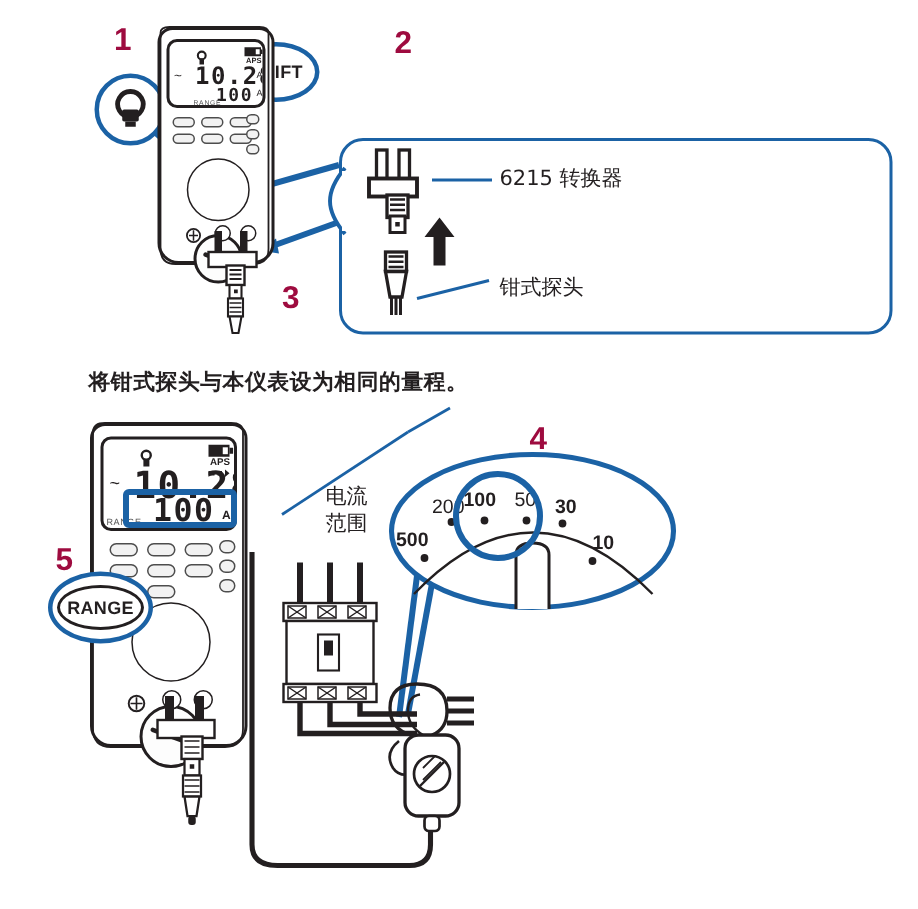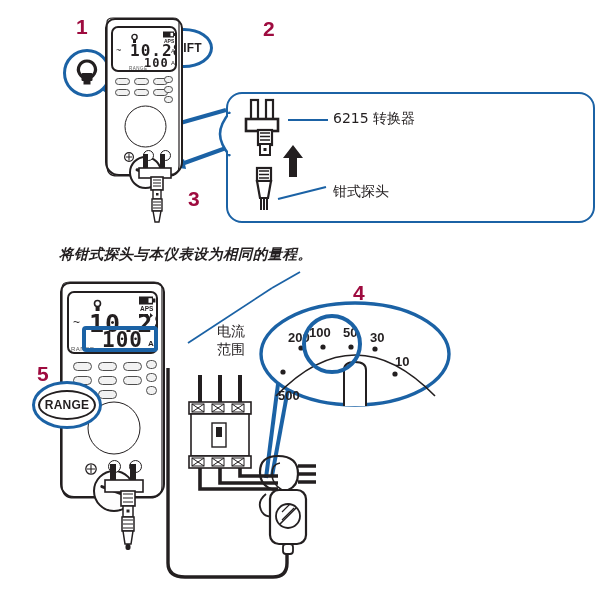--- a/index.html
+++ b/index.html
@@ -26,21 +26,20 @@
   }
   .bubble-oval{
     border:2.6px solid #231f20;border-radius:50%;
     display:flex;align-items:center;justify-content:center;box-sizing:border-box;
     background:#fff;
   }
   
   .sentence{
     font-size:14.5px;font-weight:bold;color:#231f20;letter-spacing:.4px;
     font-family:"DejaVu Sans",sans-serif;
-    font-style:italic;
   }
   
   .panel{
     border:2.6px solid #1b62a5;border-radius:16px;background:#ffffff;box-sizing:border-box;
   }
   .panel-text{
     font-size:14px;color:#231f20;font-family:"DejaVu Sans",sans-serif;white-space:nowrap;
   }
   
   .meter-body{
@@ -378,21 +377,21 @@
 
   <svg class="abs" style="left:0;top:0;width:195px;height:108px;">
     <circle cx="25" cy="72" r="2.6" fill="#231f20"></circle>
     <circle cx="43" cy="48" r="2.6" fill="#231f20"></circle>
     <circle cx="65" cy="47" r="2.6" fill="#231f20"></circle>
     <circle cx="93" cy="47" r="2.6" fill="#231f20"></circle>
     <circle cx="117" cy="49" r="2.6" fill="#231f20"></circle>
     <circle cx="137" cy="74" r="2.6" fill="#231f20"></circle>
   </svg>
 
-  <span class="abs" style="left:20px;top:52px;font-size:13px;font-weight:bold;margin-top:36px;">500</span>
-  <span class="abs" style="left:30px;top:30px;font-size:13px;font-weight:bold;">200</span>
+  <span class="abs" style="left:6px;top:52px;font-size:13px;font-weight:bold;">500</span>
+  <span class="abs" style="left:30px;top:30px;font-size:13px;font-weight:normal;">200</span>
   <span class="abs" style="left:51px;top:25px;font-size:13px;font-weight:bold;">100</span>
-  <span class="abs" style="left:85px;top:25px;font-size:13px;font-weight:bold;">50</span>
+  <span class="abs" style="left:85px;top:25px;font-size:13px;font-weight:normal;">50</span>
   <span class="abs" style="left:112px;top:30px;font-size:13px;font-weight:bold;">30</span>
   <span class="abs" style="left:137px;top:54px;font-size:13px;font-weight:bold;">10</span>
 
   <div class="abs" style="left:44px;top:14px;width:52px;height:52px;border:4px solid #1b62a5;border-radius:50%;background:transparent;"></div>
 </div>
 
 </body></html>

